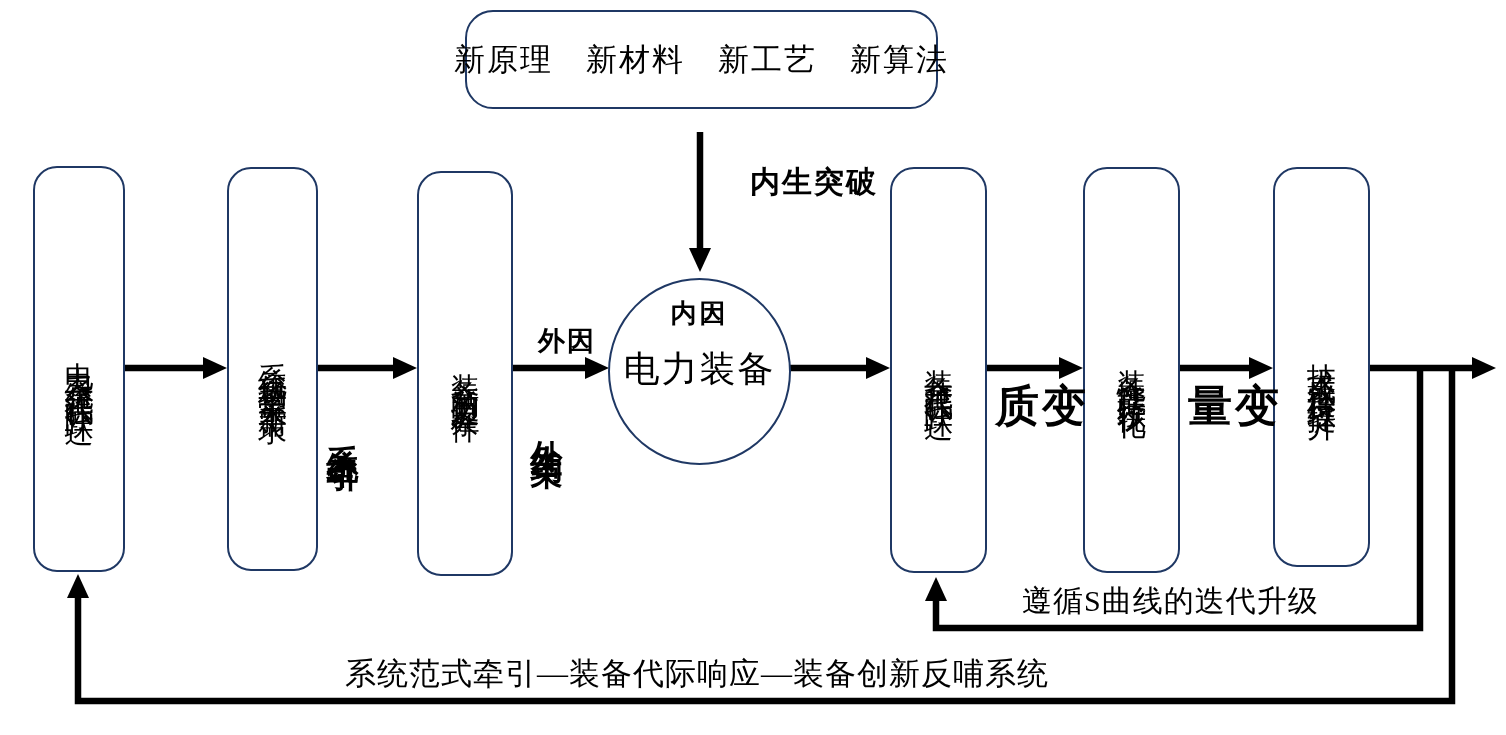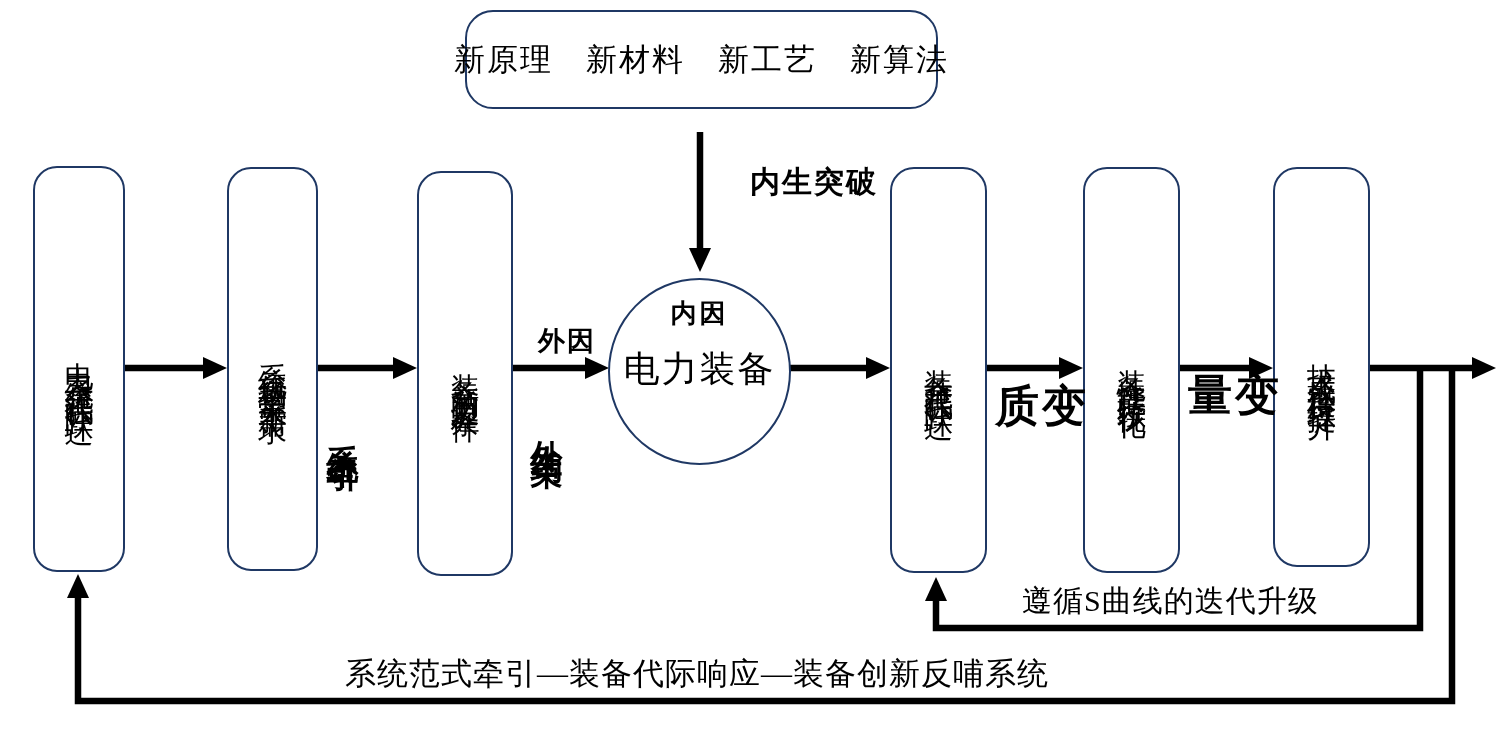--- a/index.html
+++ b/index.html
@@ -162,18 +162,18 @@
   <div class="node" id="center-circle" style="left:608px; top:278px; width:183px; height:187px;">
     <span class="circle-top">内因</span>
     <span class="circle-main">电力装备</span>
   </div>
 
   <div class="edge-label small" style="left:726px; top:167px; font-size:30px;margin-left:24px;">内生突破</div>
   <div class="edge-label vertical" style="left:327px; top:418px;">系统牵引</div>
   <div class="edge-label small" style="left:538px; top:328px;">外因</div>
   <div class="edge-label vertical" style="left:531px; top:414px;">外生约束</div>
   <div class="edge-label big" style="left:995px; top:385px;">质变</div>
-  <div class="edge-label big" style="left:1188px; top:374px;">量变</div>
+  <div class="edge-label big" style="left:1188px; top:385px;">量变</div>
 
   <div class="loop-label" id="s-curve-label" style="left:1022px; top:586px;">遵循S曲线的迭代升级</div>
   <div class="loop-label" id="system-loop-label" style="left:345px; top:658px;">系统范式牵引—装备代际响应—装备创新反哺系统</div>
 
 </div>
 
 </body></html>

